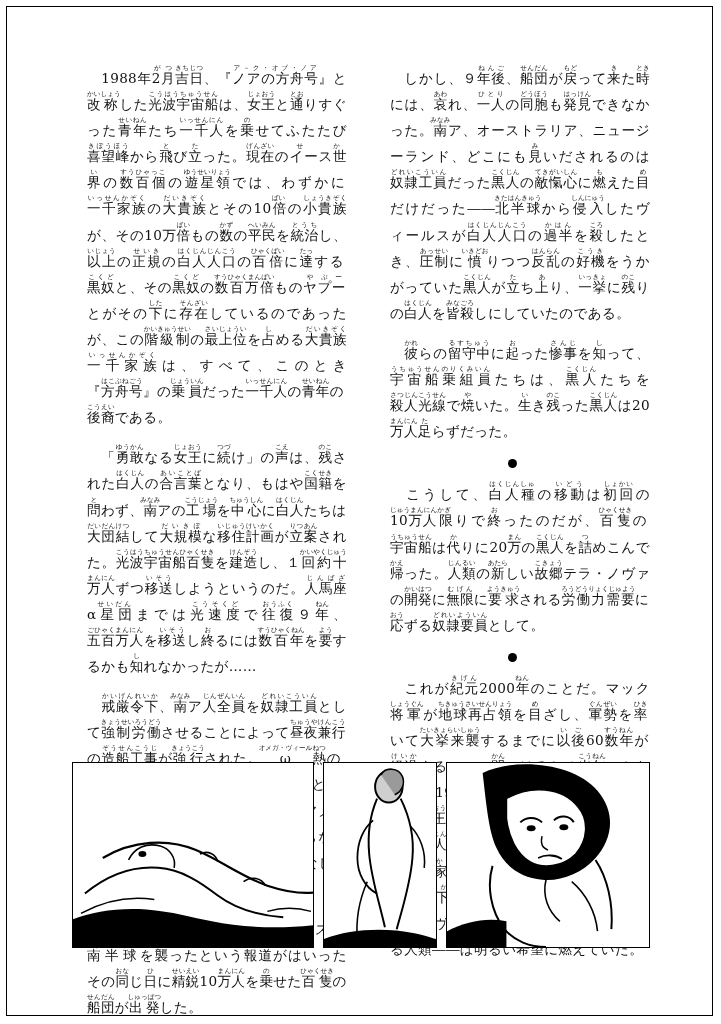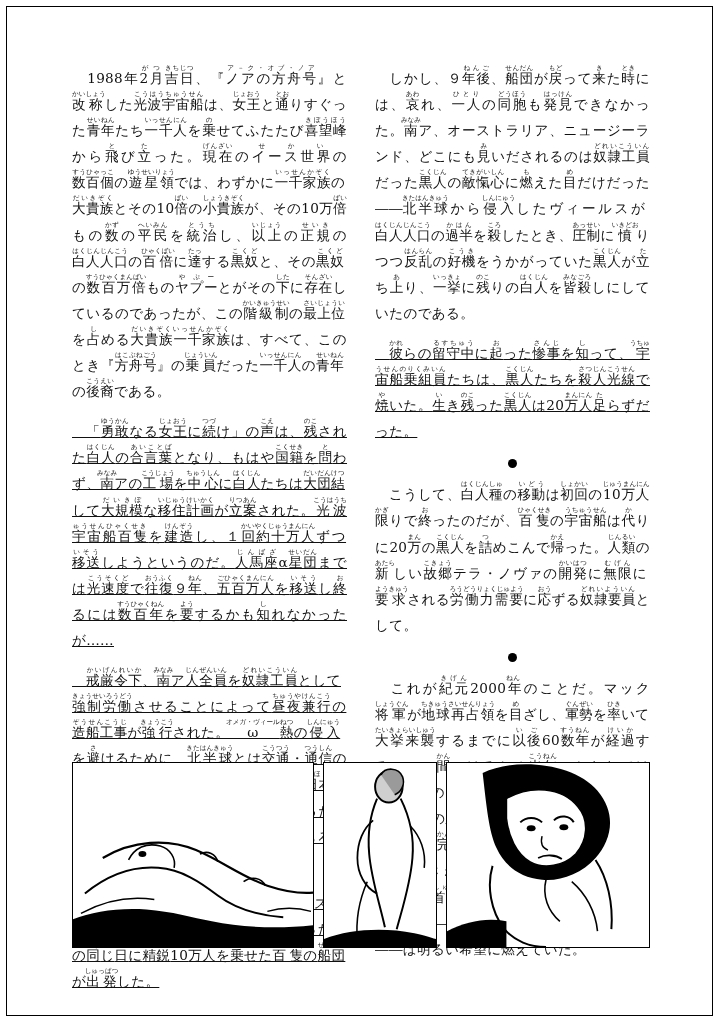--- a/index.html
+++ b/index.html
@@ -44,26 +44,25 @@
   .column {
     width: 275px;
     display: flex;
     flex-direction: column;
   }
   .para {
     font-size: 13.6px;
     line-height: 1.92;
     text-align: justify;
     text-justify: inter-character;
-    margin: 0 0 0 0;
+    margin: 0 0 0 15px;
     letter-spacing: 0.3px;
   }
   .para + .para {
     margin-top: 13px;
-    text-decoration: underline;
   }
   .bullet-sep {
     text-align: center;
     margin: 11px 0 9px 0;
     line-height: 1;
   }
   .bullet-sep span {
     display: inline-block;
     width: 9px;
     height: 9px;

